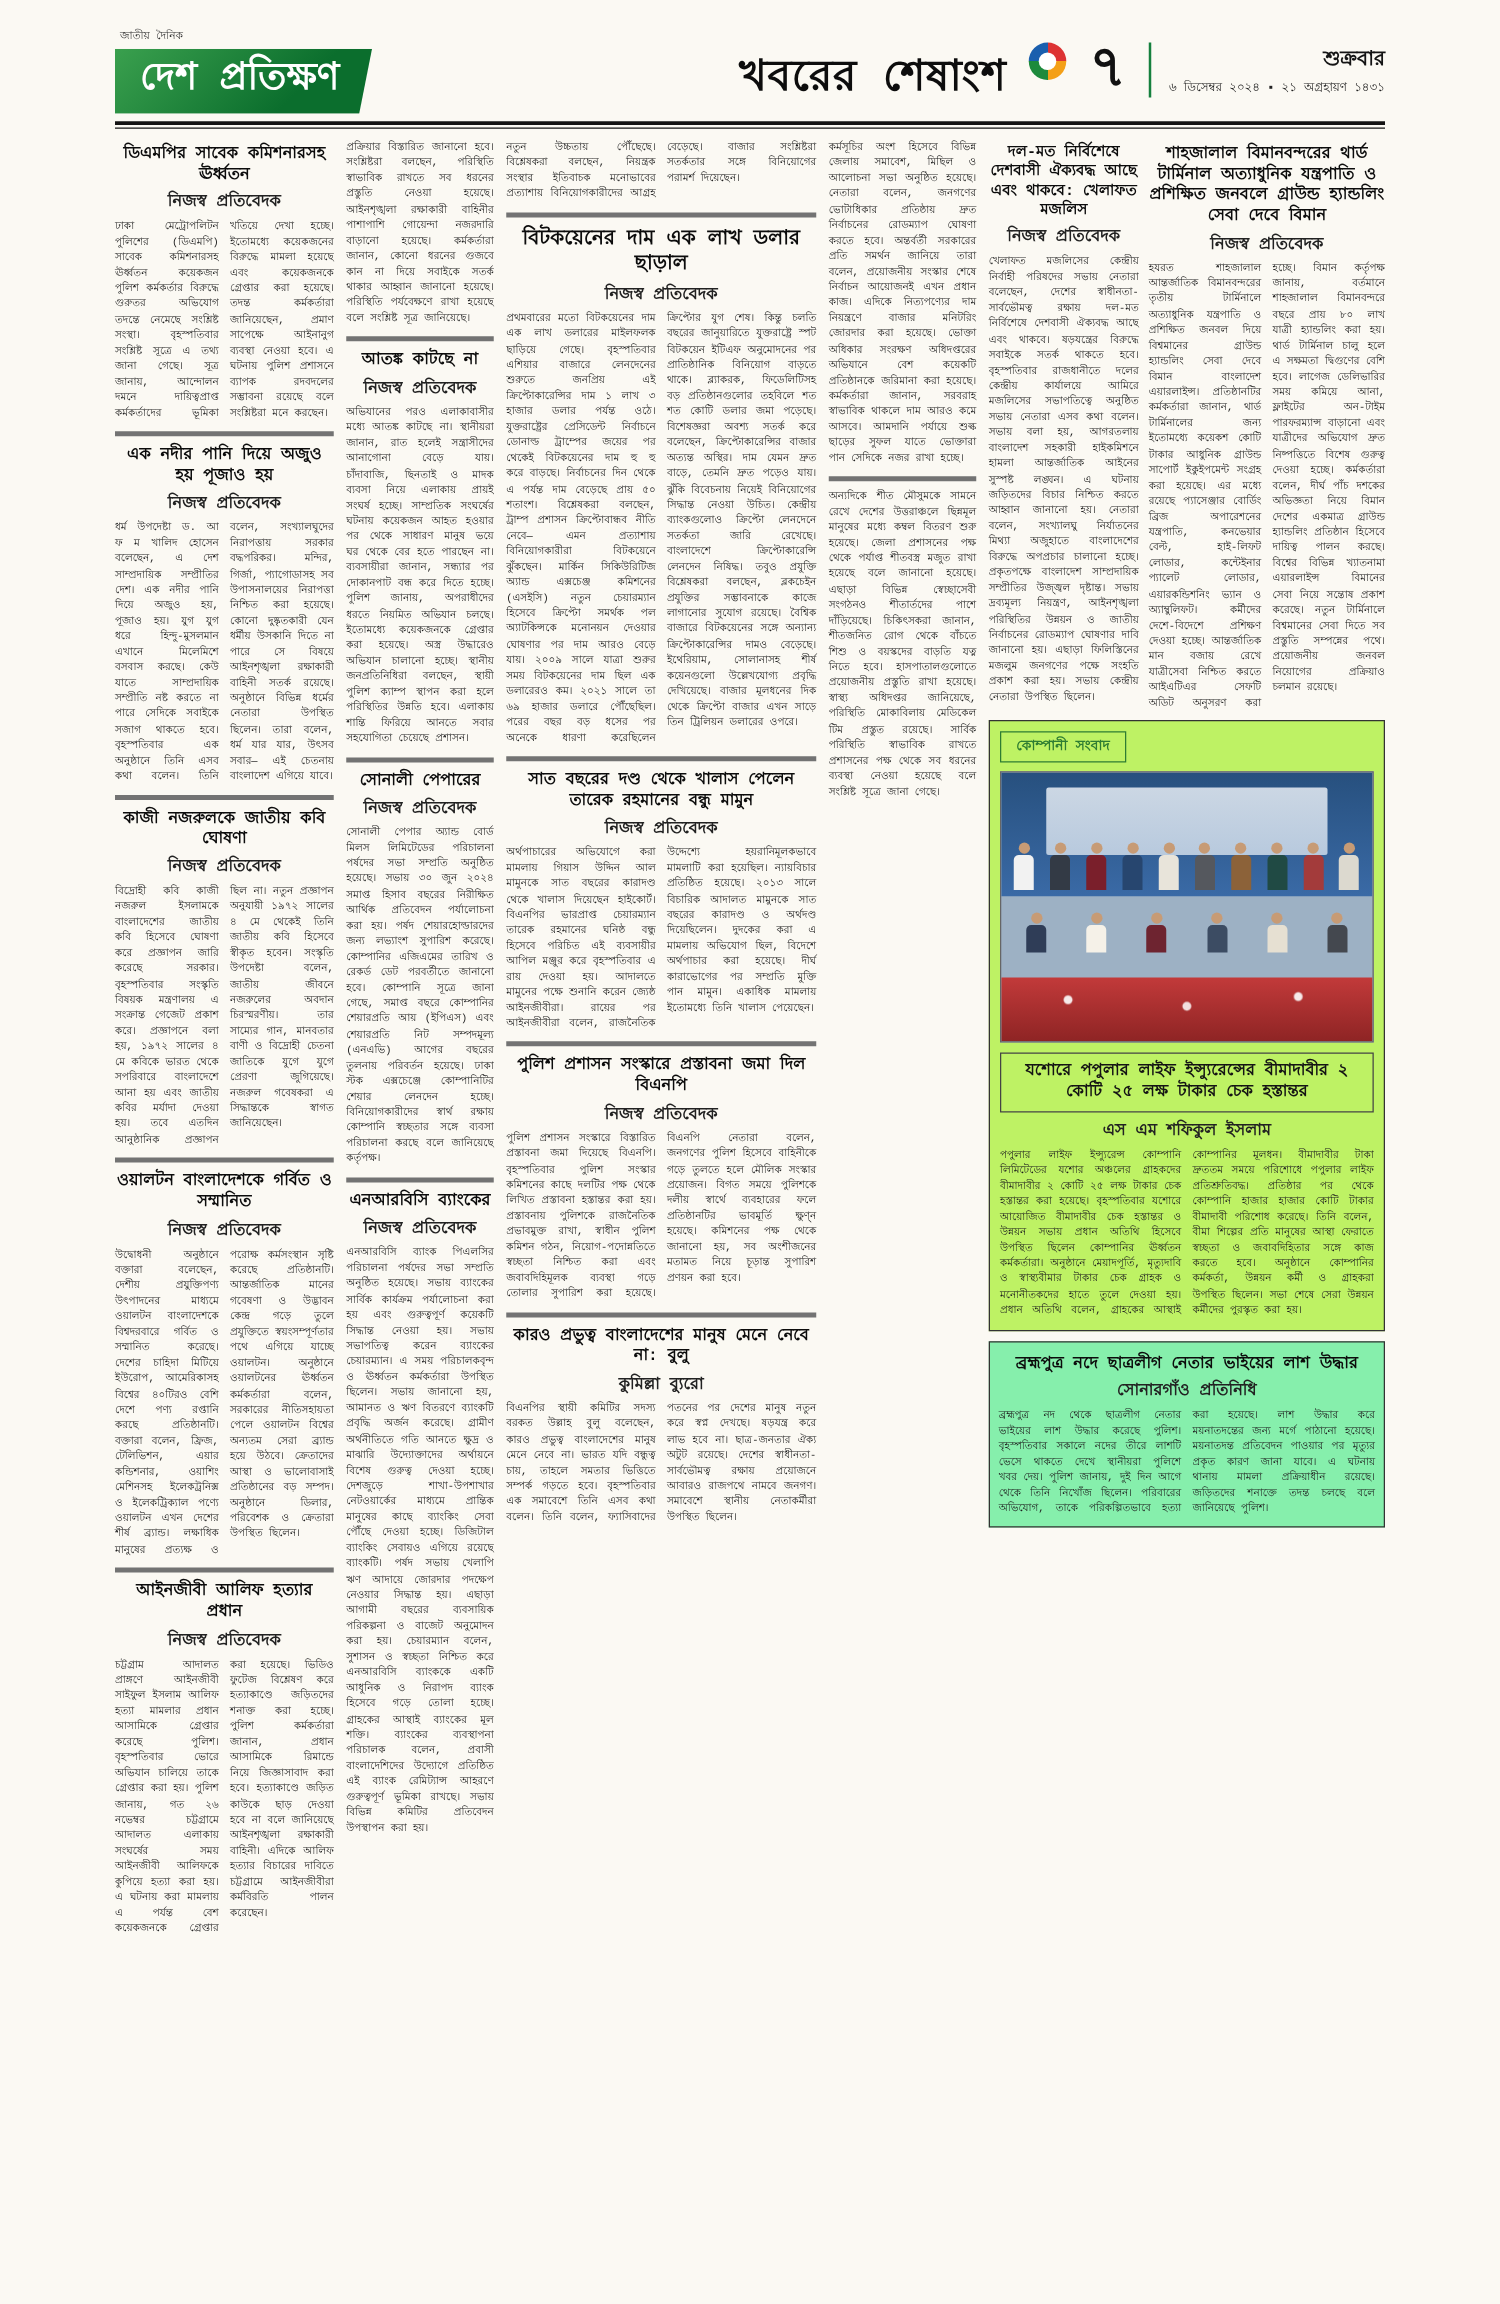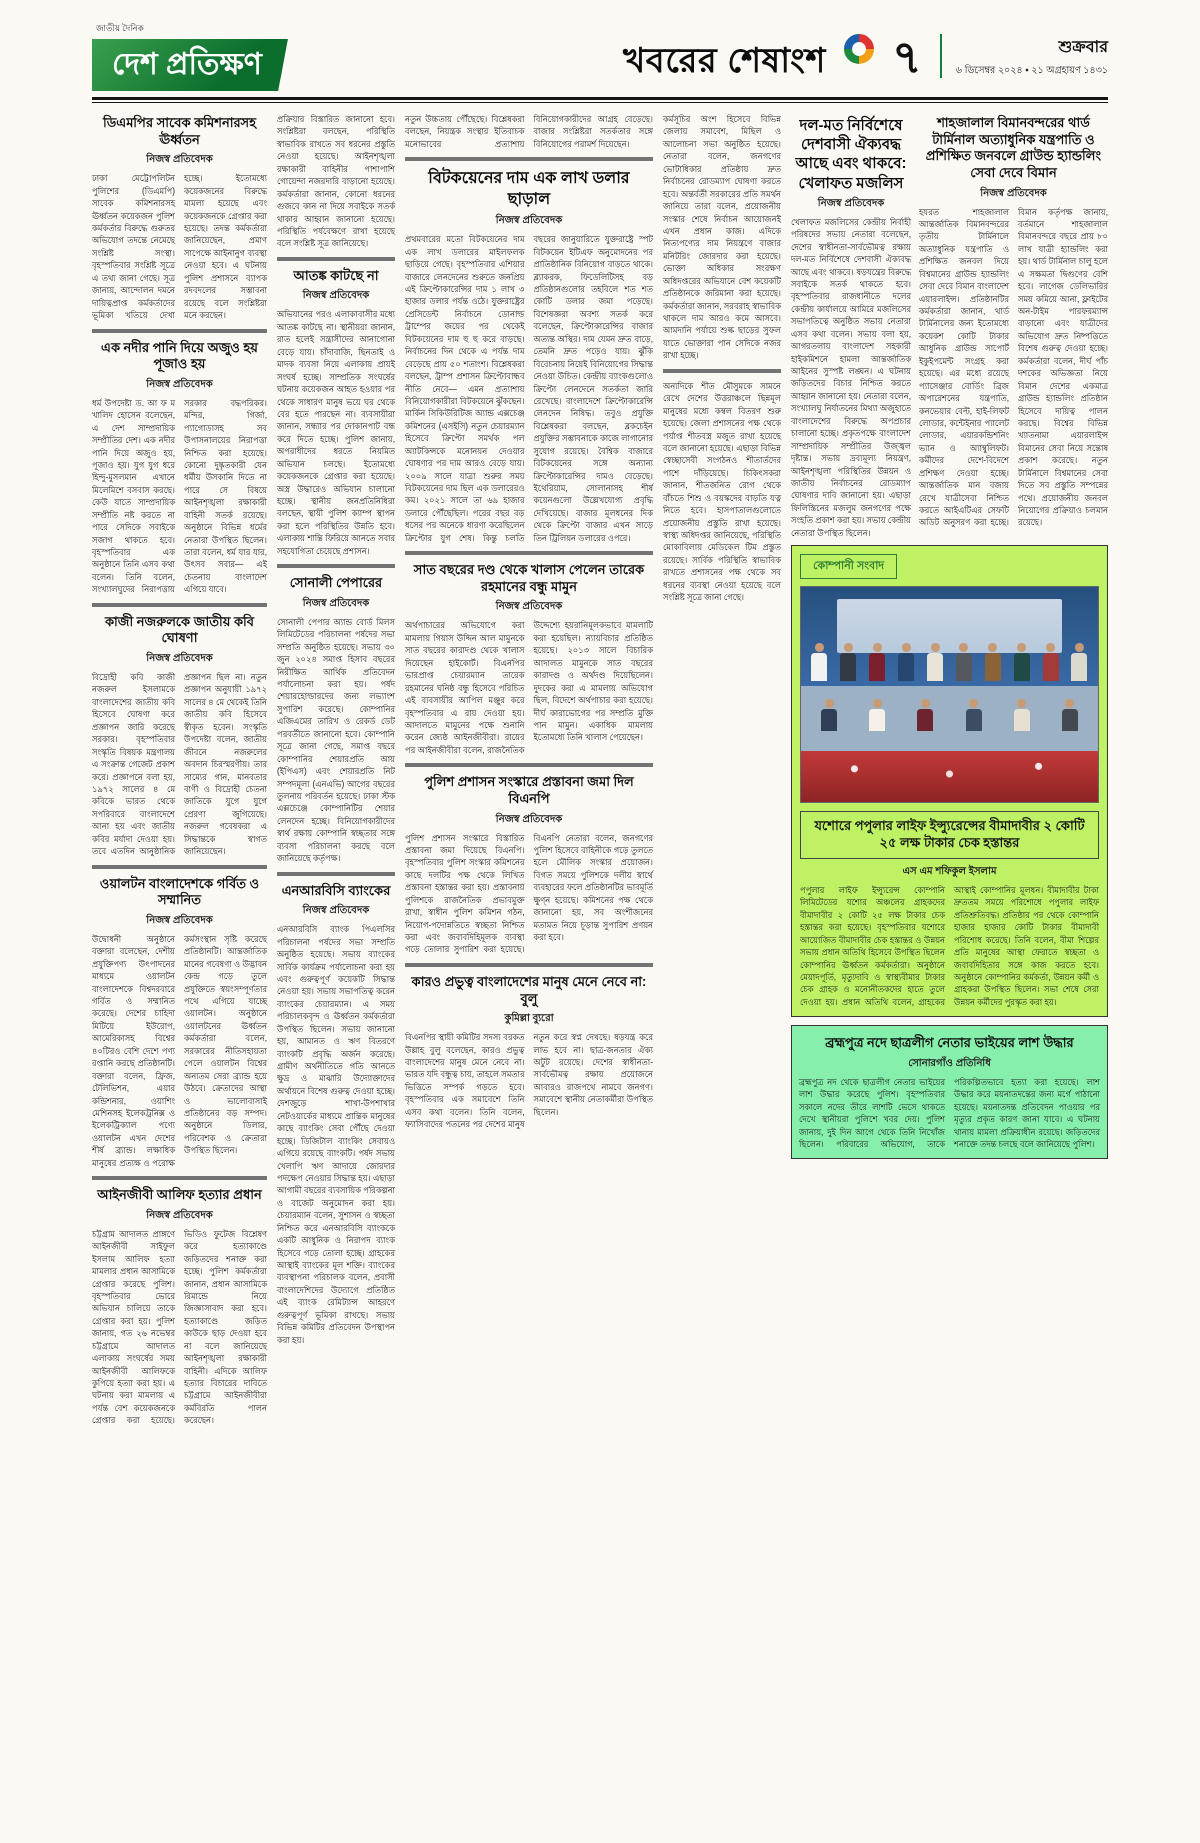--- a/index.html
+++ b/index.html
@@ -1,17 +1,17 @@
 <!DOCTYPE html>
 <html><head>
 <meta charset="utf-8">
 <style>
   html,body{margin:0;padding:0;background:#777;}
   .page{position:relative;width:1200px;height:1843px;margin:0 auto;background:#fbf9f3;
-        font-family:Liberation Sans, sans-serif;color:#141414;overflow:hidden;}
+        font-family:Liberation Mono, monospace;color:#141414;overflow:hidden;}
   
   .masthead{display:flex;align-items:flex-end;justify-content:space-between;padding:22px 92px 6px;}
   .brand-wrap{display:flex;flex-direction:column;}
   .tagline{font-size:8.5px;color:#333;margin:0 0 3px 4px;}
   .brand-box{background:linear-gradient(135deg,#3aa04e,#0b6e2d 70%);color:#fff;font-weight:bold;
              font-size:30px;line-height:1;padding:10px 26px 12px 20px;
              clip-path:polygon(0 0,100% 0,95% 100%,0 100%);}
   .mh-right{display:flex;align-items:flex-start;gap:18px;margin-left:20px;}
   .section-title{font-size:34px;font-weight:bold;color:#0d0d0d;letter-spacing:.5px;}
   .emblem{width:30px;height:30px;border-radius:50%;
@@ -33,22 +33,22 @@
   .colR{width:317px;flex:none;display:flex;flex-direction:column;}
   .r-top{display:flex;gap:8px;}
   .khelafat-col{width:120px;flex:none;}
   .biman-col{width:189px;flex:none;}
   
   .art{margin-bottom:7px;padding-bottom:7px;border-bottom:4px solid #737373;}
   .art.no-rule{border-bottom:none;}
   .headline{font-weight:bold;text-align:center;margin:2px 0 3px;line-height:1.28;color:#0c0c0c;}
   .h-lg{font-size:16px;}
   .h-md{font-size:13px;}
-  .h-sm{font-size:15px;}
-  .byline{text-align:center;font-size:10px;font-weight:bold;margin:0 0 4px;color:#222;}
+  .h-sm{font-size:12px;}
+  .byline{text-align:center;font-size:13px;font-weight:bold;margin:0 0 4px;color:#222;}
   .body{font-size:8.3px;line-height:1.5;text-align:justify;color:#1d1d1d;}
   .cols2{column-count:2;column-gap:9px;}
   
   .company-box{border:1.5px solid #333;padding:8px;margin-top:6px;background:#bef264;}
   .company-label{display:inline-block;border:1px solid #2e7d32;color:#2e7d32;font-weight:bold;
                  font-size:11px;padding:2px 12px;margin-bottom:7px;}
   .photo{position:relative;height:215px;background:#9db1c4;overflow:hidden;border:1px solid #666;}
   .ph-banner{position:absolute;top:0;left:0;right:0;height:46%;
              background:linear-gradient(#27507e,#3a6aa6);}
   .ph-banner .ph-banner-panel{position:absolute;top:12%;left:12%;right:12%;height:55%;

